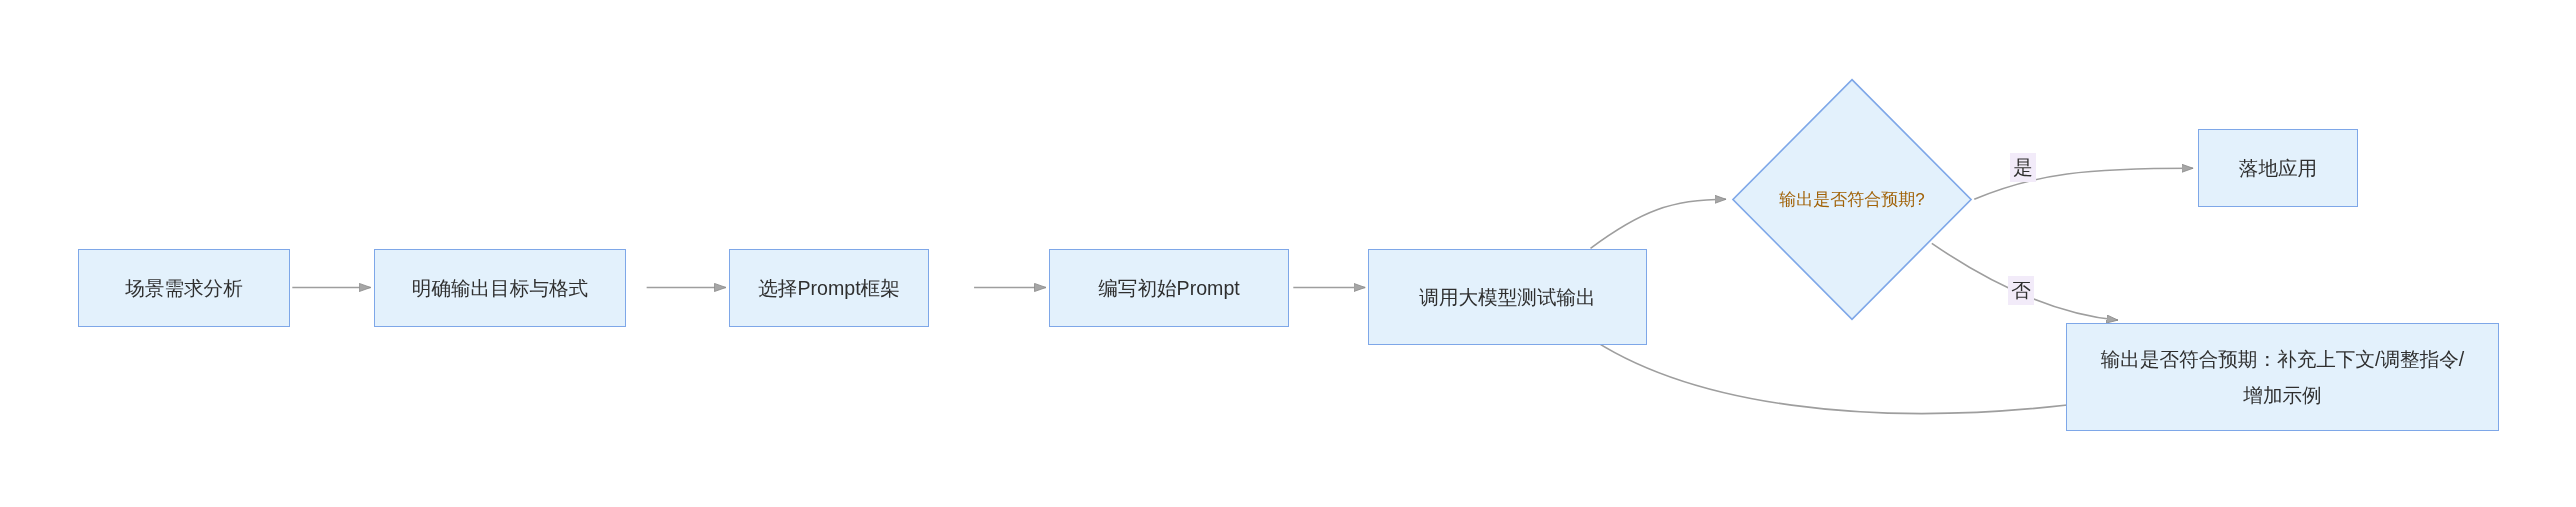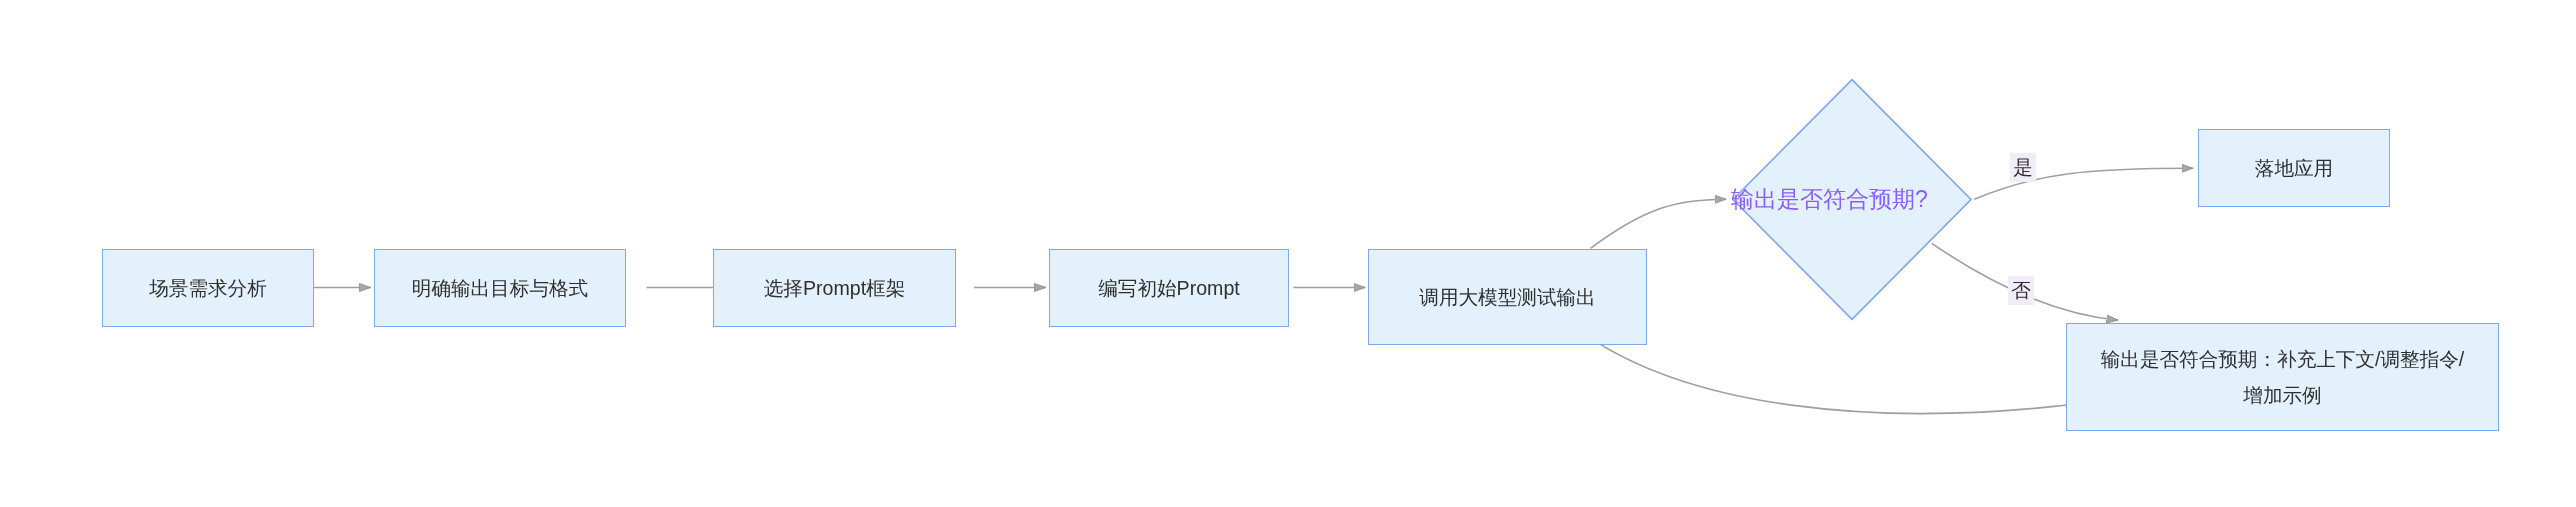--- a/index.html
+++ b/index.html
@@ -43,24 +43,24 @@
     text-align: center;
     color: #2f2f2f;
     font-size: 19.6px;
     line-height: 1.85;
     white-space: pre-line;
   }
   .diamond-wrap {
     position: absolute;
     display: flex;
     align-items: center;
-    justify-content: flex-start;
+    justify-content: center;
     text-align: center;
-    color: #8b5cf6;
-    font-size: 23px;
+    color: #a16207;
+    font-size: 17px;
   }
   .diamond-wrap svg {
     position: absolute;
     left: 0; top: 0;
   }
   .diamond-shape {
     fill: #e3f1fc;
     stroke: #7ea7e8;
     stroke-width: 2;
   }
@@ -92,48 +92,48 @@
     <path class="edge" d="M358,352 H454" marker-end="url(#arrow)"></path>
     <path class="edge" d="M792,352 H889" marker-end="url(#arrow)"></path>
     <path class="edge" d="M1193,352 H1281" marker-end="url(#arrow)"></path>
     <path class="edge" d="M1584,352 H1672" marker-end="url(#arrow)"></path>
     <path class="edge" d="M1948,304 C2010,258 2048,244 2114,244" marker-end="url(#arrow)"></path>
     <path class="edge" d="M2418,244 C2495,212 2555,206 2686,206" marker-end="url(#arrow)"></path>
     <path class="edge" d="M2366,298 C2436,346 2512,384 2594,392" marker-end="url(#arrow)"></path>
     <path class="edge" d="M2532,496 C2290,523 2070,498 1942,410" marker-end="url(#arrow)"></path>
   </svg>
 
-  <div class="node" style="left:78px; top:249px; width:212px; height:78px;margin-left:24px;">
+  <div class="node" style="left:78px; top:249px; width:212px; height:78px;">
     <span class="node-label">场景需求分析</span>
   </div>
 
   <div class="node" style="left:374px; top:249px; width:252px; height:78px;">
     <span class="node-label">明确输出目标与格式</span>
   </div>
 
-  <div class="node" style="left:713px; top:249px; width:243px; height:78px;">
+  <div class="node" style="left:729px; top:249px; width:200px; height:78px;">
     <span class="node-label">选择Prompt框架</span>
   </div>
 
   <div class="node" style="left:1049px; top:249px; width:240px; height:78px;">
     <span class="node-label">编写初始Prompt</span>
   </div>
 
   <div class="node" style="left:1368px; top:249px; width:279px; height:96px;">
     <span class="node-label">调用大模型测试输出</span>
   </div>
 
   <div class="diamond-wrap" style="left:1731px; top:78px; width:242px; height:243px;">
     <svg width="242" height="243" viewBox="0 0 296 298">
       <polygon class="diamond-shape" points="148,2 294,149 148,296 2,149"></polygon>
     </svg>
     <span class="node-label">输出是否符合预期?</span>
   </div>
 
-  <div class="node" style="left:2198px; top:129px; width:192px; height:78px;">
+  <div class="node" style="left:2198px; top:129px; width:160px; height:78px;">
     <span class="node-label">落地应用</span>
   </div>
 
   <div class="node" style="left:2066px; top:323px; width:433px; height:108px;">
     <span class="node-label">输出是否符合预期：补充上下文/调整指令/
 增加示例</span>
   </div>
 
   <div class="edge-label" style="left:2010px; top:153px;">是</div>
 

